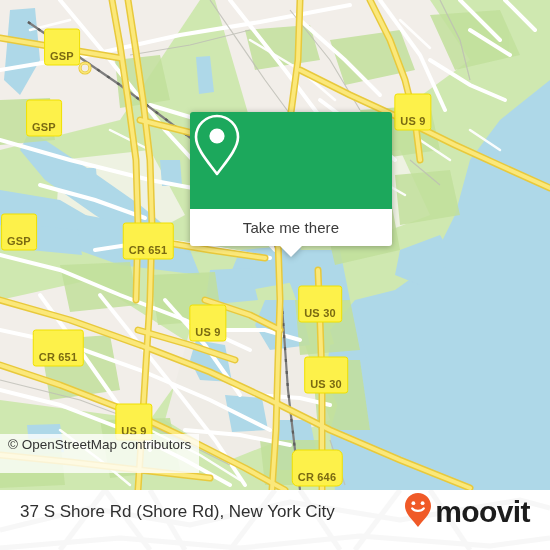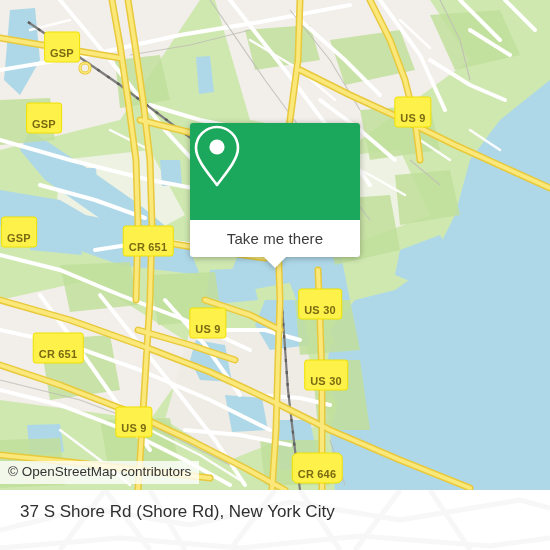--- a/index.html
+++ b/index.html
@@ -17,44 +17,44 @@
   
   .shield{
     position:absolute;
     background:#fdf14a;
     border:1.5px solid #f0e000;
     border-radius:3px;
     color:#7a6a12;
     font-weight:bold;
     font-size:11px;
     line-height:12px;
-    padding:14px 5px 3px 5px;
+    padding:20px 5px 3px 5px;
     letter-spacing:0.2px;
     white-space:nowrap;
     box-sizing:border-box;
     text-align:center;
     font-family:"Liberation Sans","DejaVu Sans",sans-serif;
     transform:translate(-50%,-50%);
   }
 
   
   #attribution{
-    position:absolute;left:0;bottom:6px;
+    position:absolute;left:0;bottom:17px;
     background:rgba(255,255,255,0.78);
     font-size:13.5px;
     color:#333;
-    padding:3px 8px 4px 8px;
+    padding:3px 8px 20px 8px;
     line-height:16px;
     white-space:nowrap;
     font-family:"Liberation Sans","DejaVu Sans",sans-serif;
   }
 
   
   #popup{
-    position:absolute;left:190px;top:123px;width:170px;
+    position:absolute;left:190px;top:112px;width:202px;
     filter:drop-shadow(0 1px 3px rgba(0,0,0,0.30));
   }
   #popup-head{
     background:#1ca85c;
     height:97px;
     border-radius:3px 3px 0 0;
     display:flex;align-items:center;justify-content:center;
   }
   #popup-foot{
     background:#ffffff;
@@ -300,16 +300,27 @@
         <path d="M230,60 L275,0"></path>
         <path d="M300,0 L340,60"></path>
         <path d="M355,60 L400,0"></path>
         <path d="M430,0 L470,60"></path>
         <path d="M0,40 L90,18 L190,35 L290,12 L400,30 L520,10 L550,18"></path>
         <path d="M0,58 L120,48 L240,58 L360,46 L490,56 L550,48"></path>
       </g>
     </svg>
     <div id="footer-inner">
       <div id="address">37 S Shore Rd (Shore Rd), New York City</div>
+      <div id="brand">
+        <span>
+          <svg width="30" height="36" viewBox="0 0 30 36">
+            <path d="M15 1 C7.8 1 2 6.8 2 14 C2 22 10 28 15 35 C20 28 28 22 28 14 C28 6.8 22.2 1 15 1 Z" fill="#f05a28"></path>
+            <circle cx="10.4" cy="11.2" r="1.9" fill="#ffffff"></circle>
+            <circle cx="19.6" cy="11.2" r="1.9" fill="#ffffff"></circle>
+            <path d="M9.2 16.4 C11.4 19.6 18.6 19.6 20.8 16.4" stroke="#ffffff" stroke-width="2.2" fill="none" stroke-linecap="round"></path>
+          </svg>
+        </span>
+        <span id="brand-text">moovit</span>
+      </div>
     </div>
   </div>
 
 </div>
 
 </body></html>

